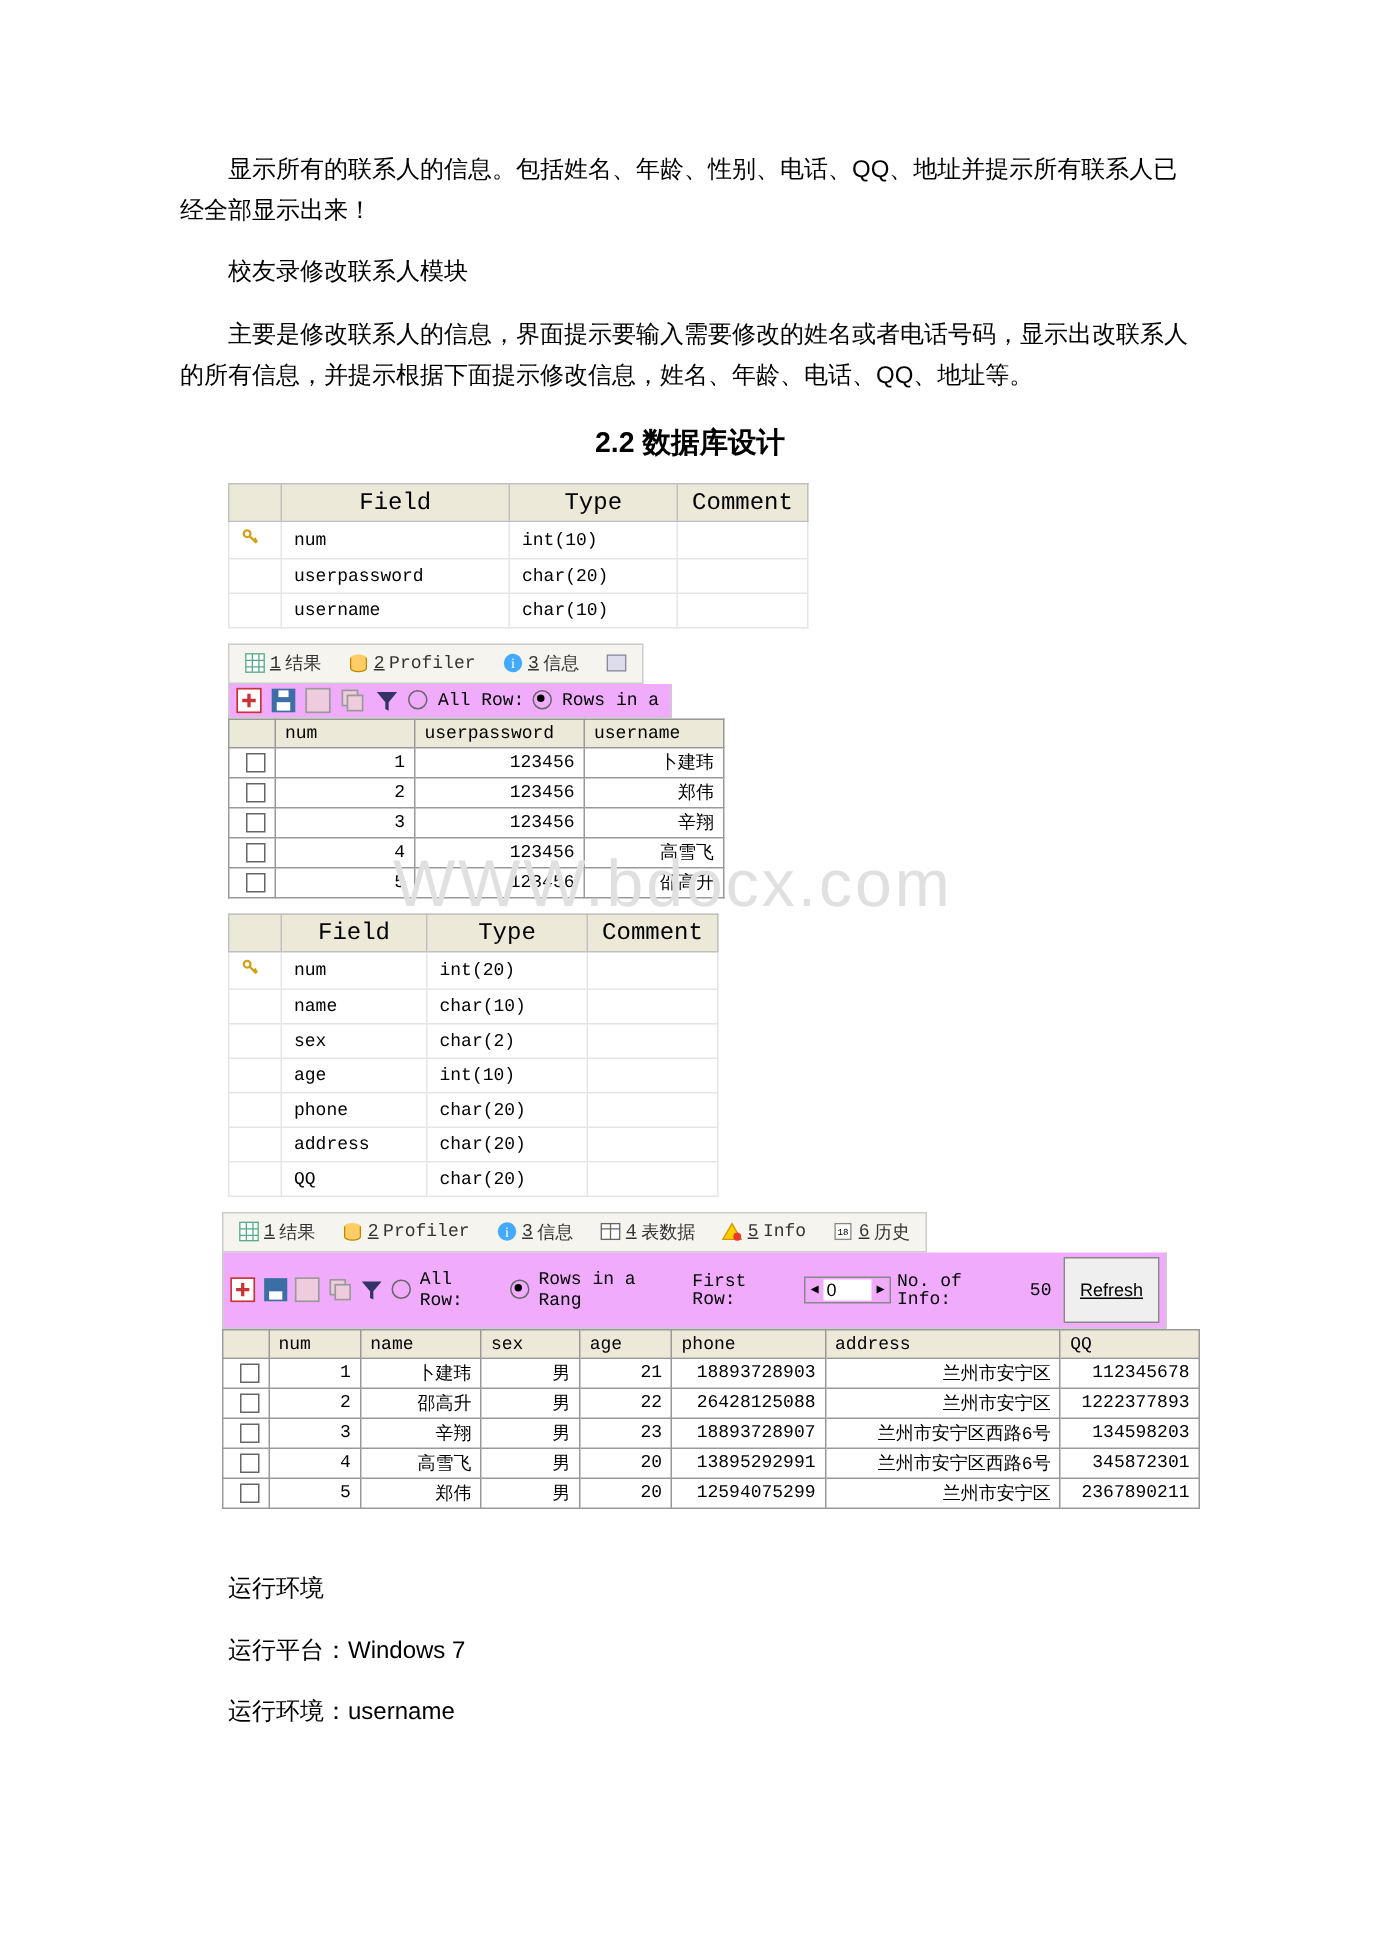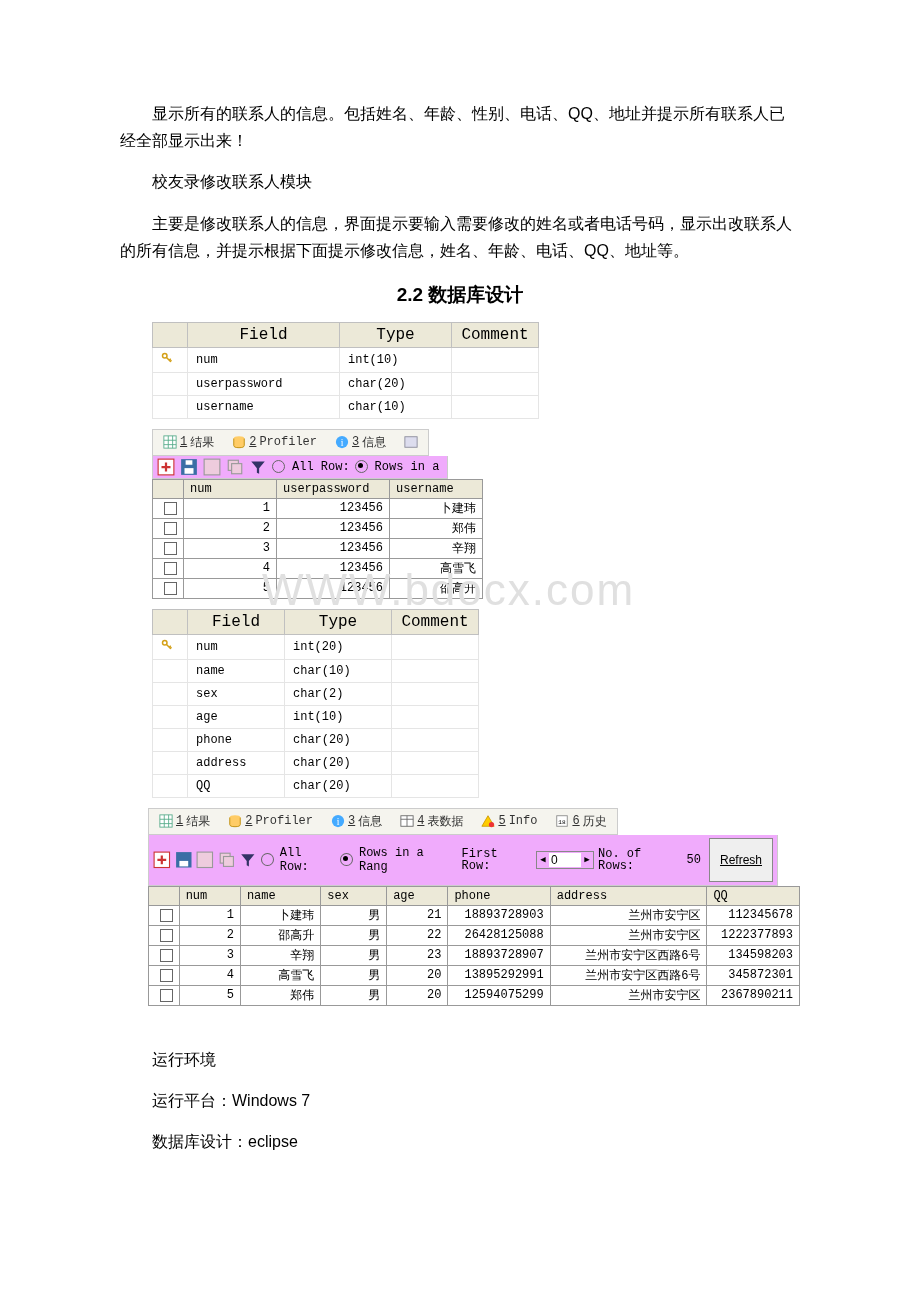--- a/index.html
+++ b/index.html
@@ -412,21 +412,21 @@
       <span class="radio"></span>
       <span>All Row:</span>
       <span class="radio checked"></span>
       <span>Rows in a Rang</span>
       <span style="line-height:1.0">First Row:</span>
       <span class="spin">
         <span class="arrow">◀</span>
         <input type="text" value="0" style="">
         <span class="arrow">▶</span>
       </span>
-      <span style="line-height:1.0">No. of Rows:</span>
+      <span style="line-height:1.0">No. of Info:</span>
       <span>50</span>
       <span style="flex:1"></span>
       <button class="refresh-btn">Refresh</button>
     </div>
     <table class="grid">
       <thead>
           <tr>
         <th style="width:18px"></th>
         <th style="width:50px">num</th>
         <th style="width:70px">name</th>
@@ -488,15 +488,15 @@
             <td class="">兰州市安宁区</td>
             <td class="">2367890211</td>
           </tr>
         </tbody>
     </table>
   </div>
 
   <div style="height:30px"></div>
   <p class="para">运行环境</p>
   <p class="para">运行平台：Windows 7</p>
-  <p class="para">数据库设计：eclipse</p>
+  <p class="para">运行环境：username</p>
 
 </div>
 
 </body></html>

